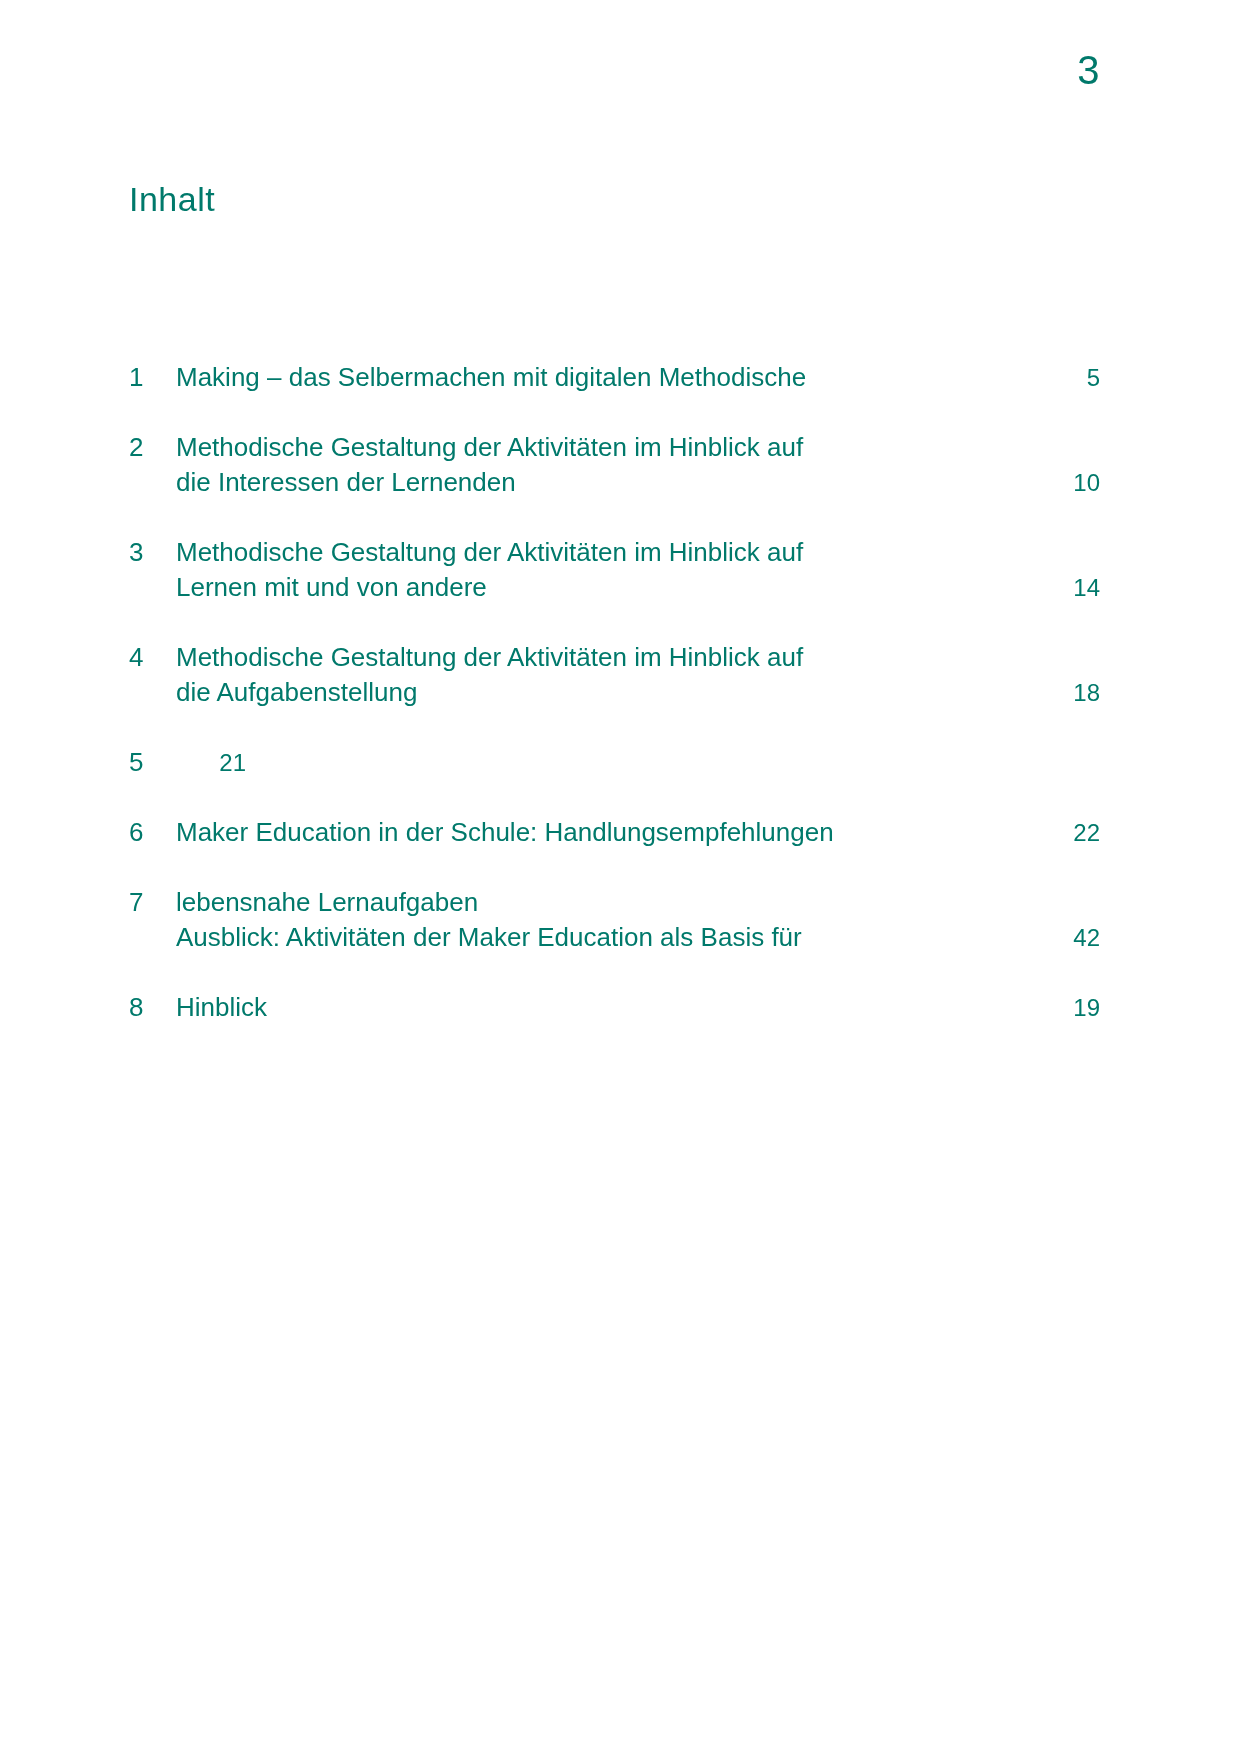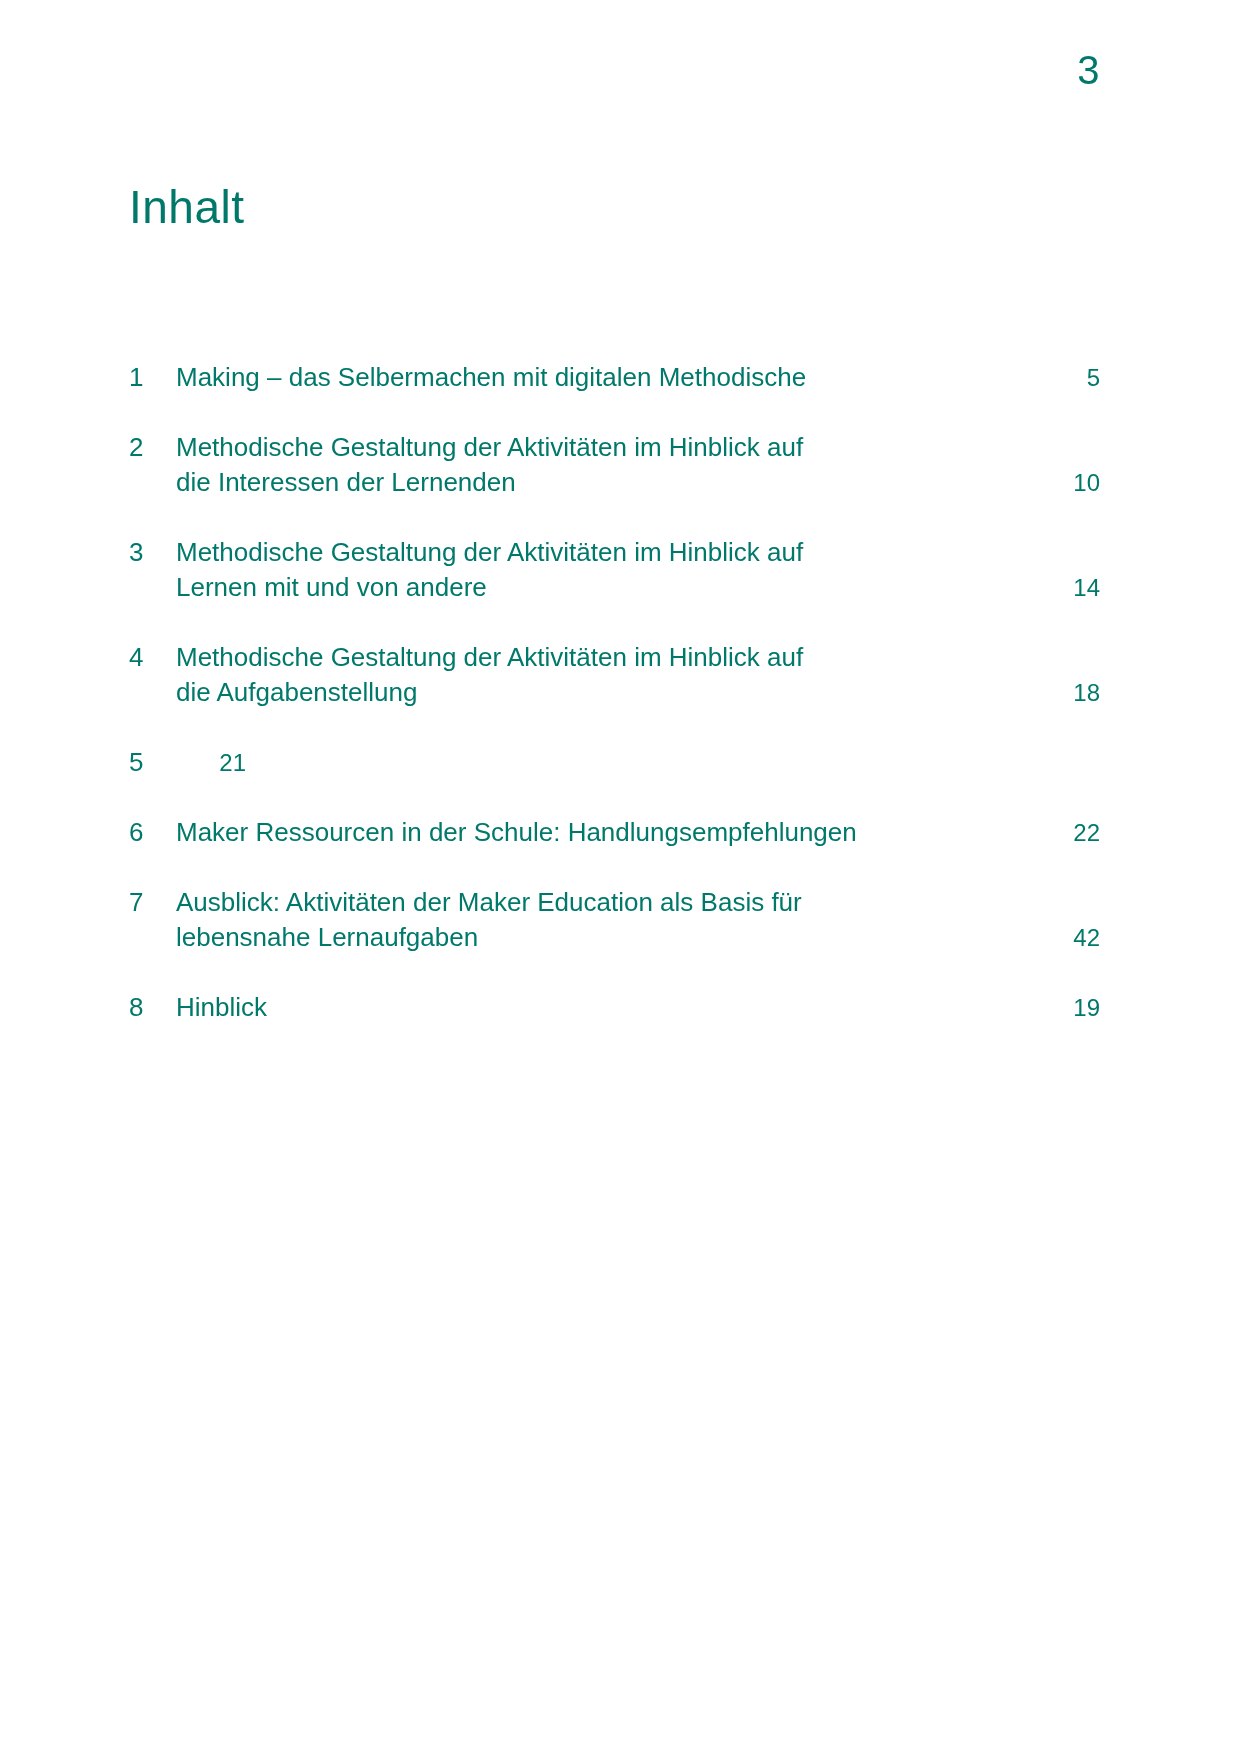--- a/index.html
+++ b/index.html
@@ -17,21 +17,21 @@
     top: 48px;
     right: 140px;
     font-size: 40px;
     font-weight: 300;
     letter-spacing: 0.5px;
   }
   .doc-title {
     position: absolute;
     top: 180px;
     left: 129px;
-    font-size: 46px;
+    font-size: 34px;
     font-weight: 300;
     letter-spacing: 0.5px;
   }
   .toc {
     position: absolute;
     top: 360px;
     left: 129px;
     right: 140px;
   }
   .toc-row {
@@ -105,30 +105,30 @@
     </div>
 
     <div class="toc-row">
       <div class="toc-num">5</div>
       <div class="toc-page">21</div>
     </div>
 
     <div class="toc-row">
       <div class="toc-num">6</div>
       <div class="toc-title">
-        <div>Maker Ressourcen in der Schule: Handlungsempfehlungen</div>
+        <div>Maker Education in der Schule: Handlungsempfehlungen</div>
       </div>
       <div class="toc-page">22</div>
     </div>
 
     <div class="toc-row">
       <div class="toc-num">7</div>
       <div class="toc-title">
+        <div>lebensnahe Lernaufgaben</div>
         <div>Ausblick: Aktivitäten der Maker Education als Basis für</div>
-        <div>lebensnahe Lernaufgaben</div>
       </div>
       <div class="toc-page">42</div>
     </div>
 
     <div class="toc-row">
       <div class="toc-num">8</div>
       <div class="toc-title">
         <div>Hinblick</div>
       </div>
       <div class="toc-page">19</div>

